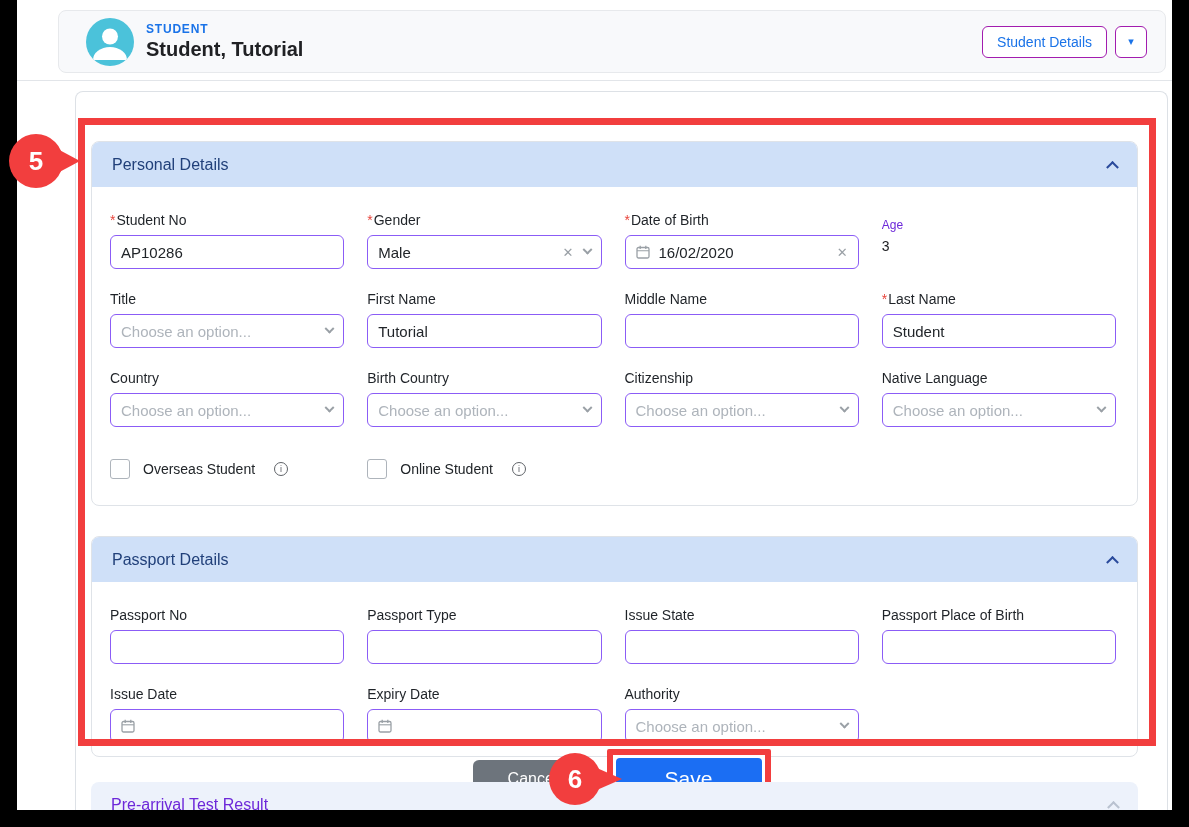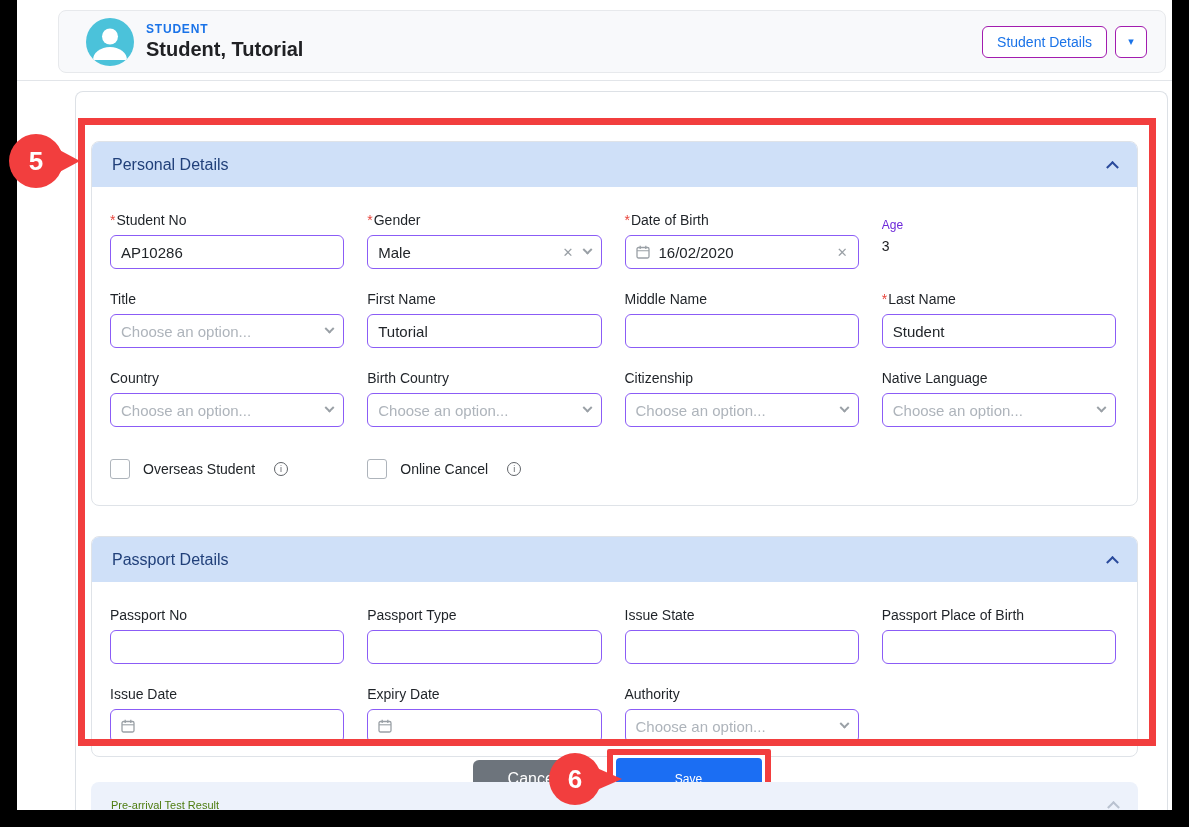--- a/index.html
+++ b/index.html
@@ -60,26 +60,26 @@
   .info { width:14px; height:14px; border:1px solid #5f6368; border-radius:50%; color:#5f6368;
     font-size:9px; display:inline-flex; align-items:center; justify-content:center; margin-left:6px; font-style:normal; }
   .passport .section-body { padding-bottom:13px; }
 
   
   .actions-row { position:absolute; left:0; top:657px; width:100%; display:flex; justify-content:center; align-items:center; gap:14px; }
   .btn-cancel { width:120px; height:38px; background:#6d747c; border:none; border-radius:6px;
     color:#fff; font-size:16px; font-family:inherit; cursor:pointer; }
   .save-annot { border:6px solid #f23e3e; padding:3px; border-radius:2px; background:#fff; }
   .btn-save { width:146px; height:41px; background:#1b6ef3; border:none; border-radius:4px;
-    color:#fff; font-size:12px; font-family:inherit; cursor:pointer; }
+    color:#fff; font-size:21px; font-family:inherit; cursor:pointer; }
 
   
   .next-section { position:absolute; left:15px; top:690px; width:1047px; height:45px;
     background:#edf2fb; border-radius:8px 8px 0 0; display:flex; align-items:center; justify-content:space-between;
-    padding:0 20px; font-size:11px; color:#4d7c0f; cursor:pointer; }
+    padding:0 20px; font-size:16px; color:#6d28d9; cursor:pointer; }
 
   
   .red-rect { position:absolute; left:61px; top:118px; width:1078px; height:628px;
     border:7px solid #f23e3e; pointer-events:none; z-index:5; }
   .callout { position:absolute; z-index:10; }
   .callout text { font:700 26px "Liberation Sans","DejaVu Sans",sans-serif; fill:#fff; }
 </style>
 </head>
 <body>
 
@@ -197,21 +197,21 @@
           </div>
 
           <div class="checkbox-row">
             <div class="cb">
               <span class="box"></span>
               <span class="cb-label">Overseas Student</span>
               <span class="info">i</span>
             </div>
             <div class="cb">
               <span class="box"></span>
-              <span class="cb-label">Online Cancel</span>
+              <span class="cb-label">Online Student</span>
               <span class="info">i</span>
             </div>
           </div>
         </div>
       </section>
 
       <section class="section-card passport">
         <div class="section-header">
           <span>Passport Details</span>
           <span class="chev up"></span>

